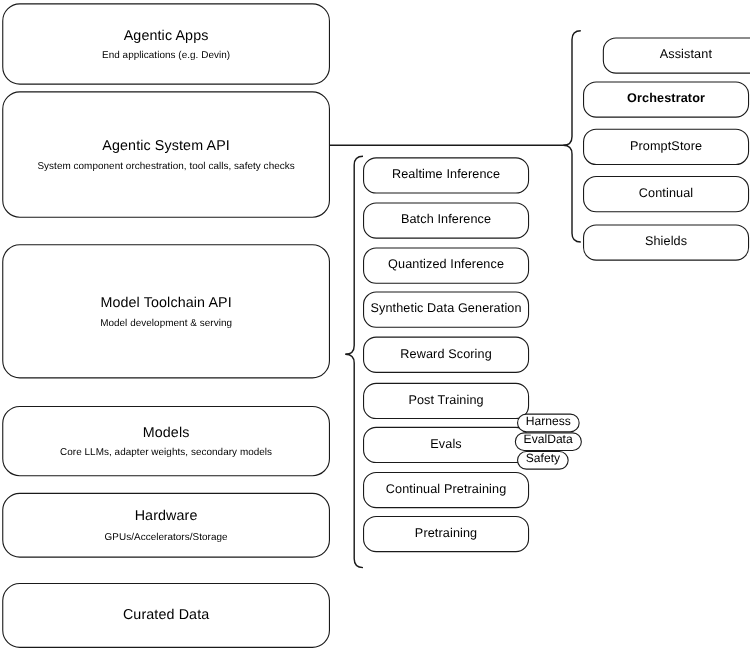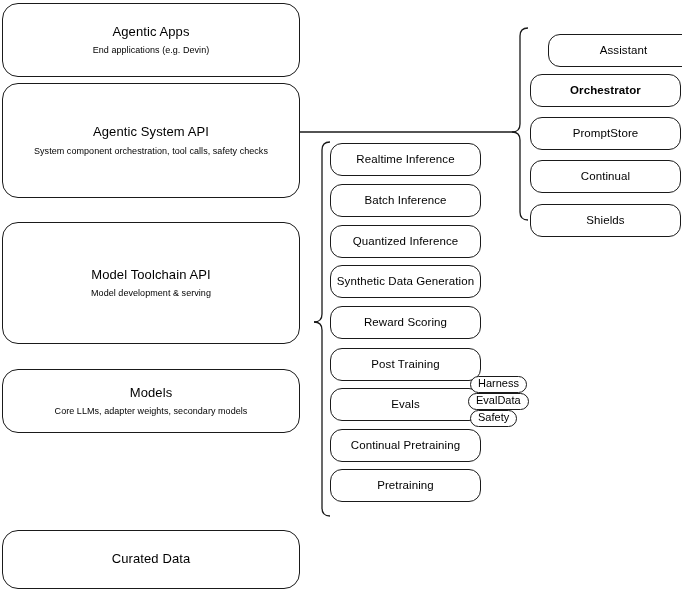--- a/index.html
+++ b/index.html
@@ -118,20 +118,24 @@
   <div class="node layer" style="top:222px; height:122px;">
     <div class="title">Model Toolchain API</div>
     <div class="subtitle">Model development &amp; serving</div>
   </div>
 
   <div class="node layer" style="top:369px; height:64px;">
     <div class="title">Models</div>
     <div class="subtitle">Core LLMs, adapter weights, secondary models</div>
   </div>
 
+  <div class="node layer" style="top:448px; height:59px;">
+    <div class="title">Hardware</div>
+    <div class="subtitle">GPUs/Accelerators/Storage</div>
+  </div>
 
   <div class="node layer" style="top:530px; height:59px;text-align:right;">
     <div class="title">Curated Data</div>
   </div>
 
   <div class="node cap" style="top:143px;">
     <div class="title">Realtime Inference</div>
   </div>
   <div class="node cap" style="top:184px;">
     <div class="title">Batch Inference</div>

